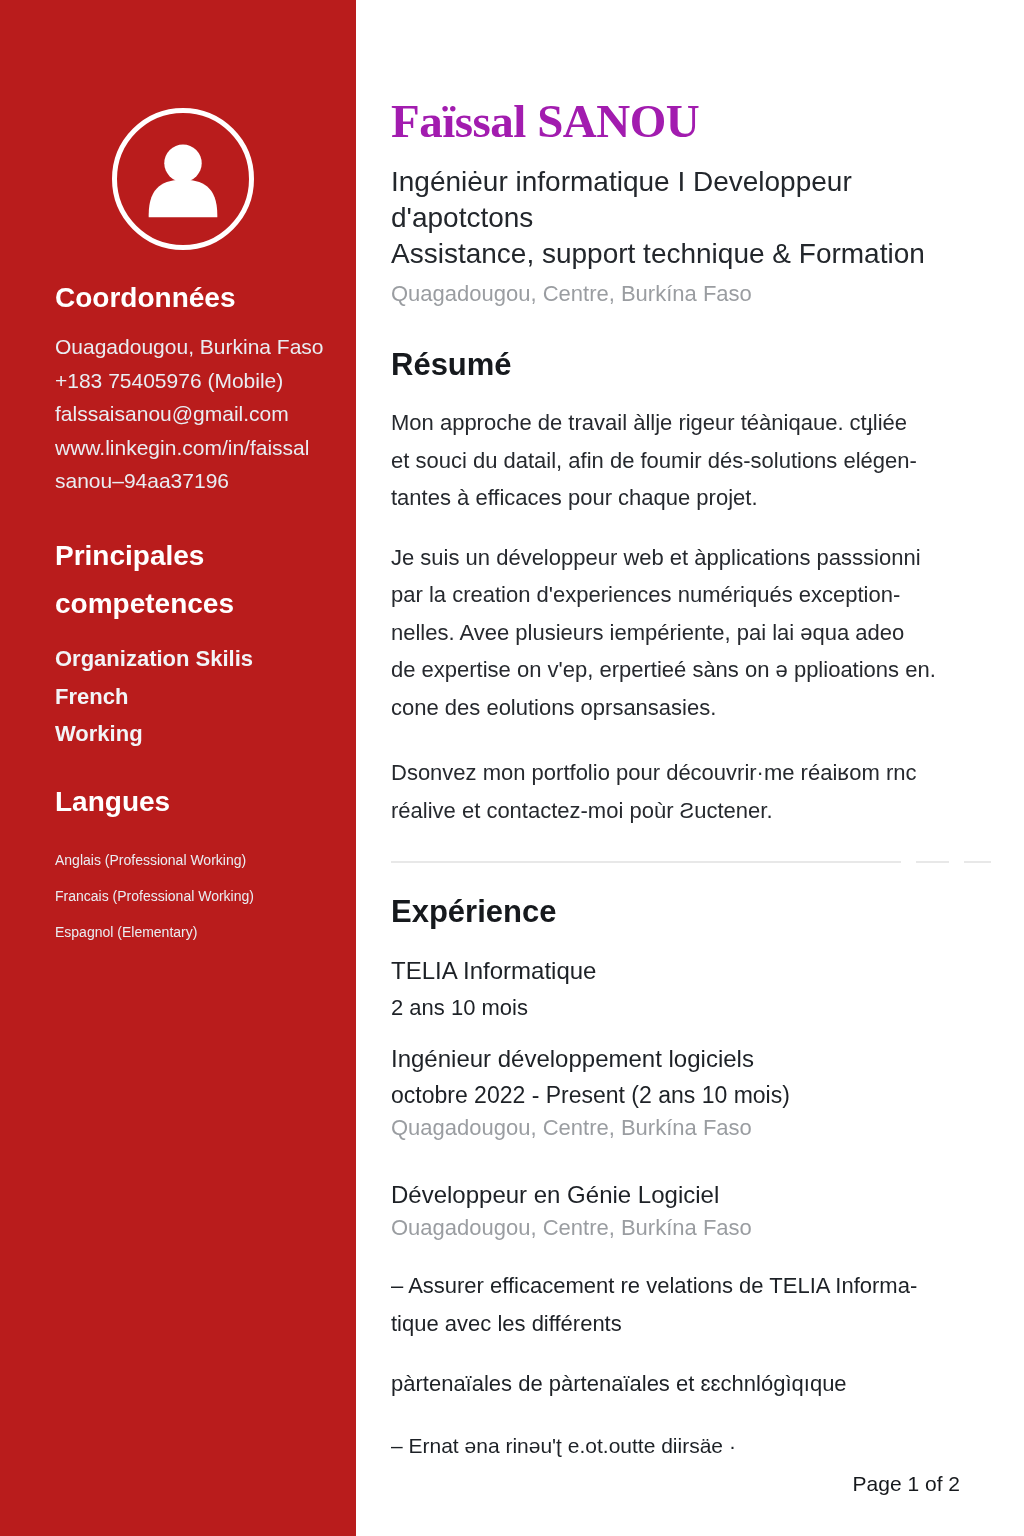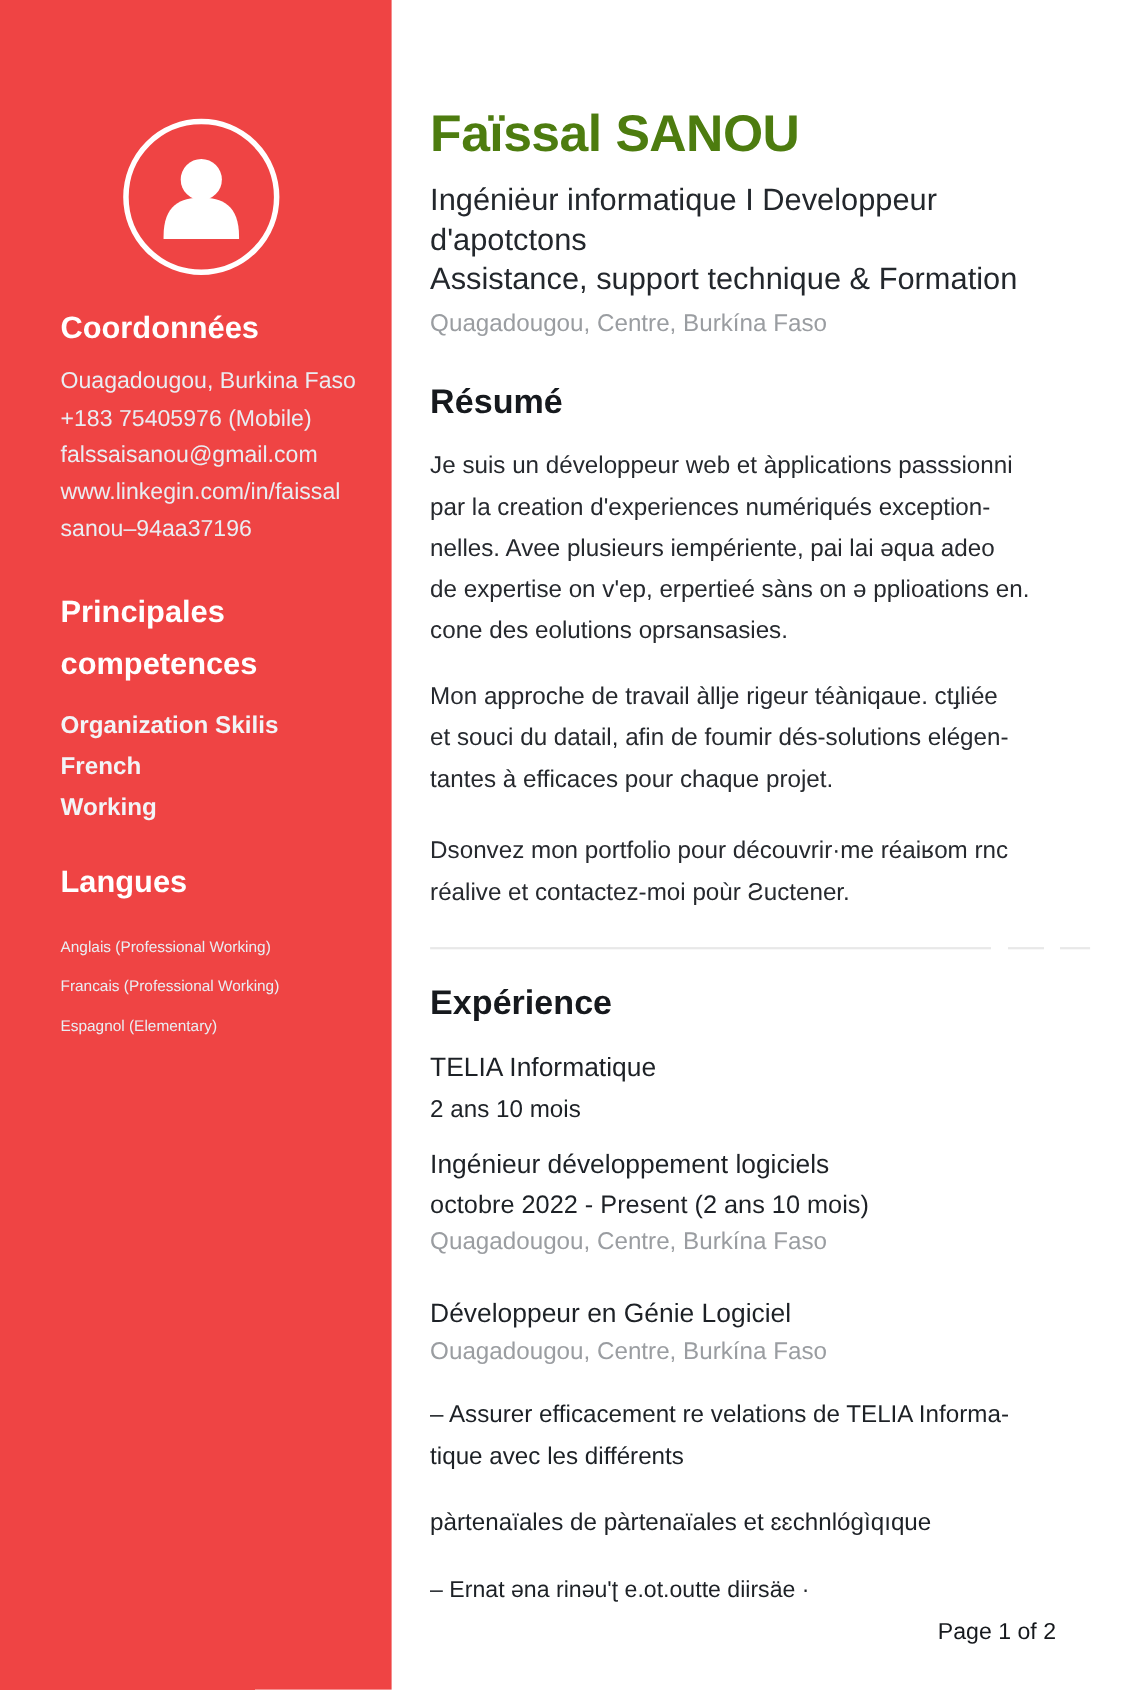--- a/index.html
+++ b/index.html
@@ -5,21 +5,21 @@
   html,body{margin:0;padding:0;}
   body{
     width:1024px;height:1536px;position:relative;background:#ffffff;overflow:hidden;
     font-family:"Liberation Sans","DejaVu Sans",sans-serif;
     -webkit-font-smoothing:antialiased;
   }
   .page{position:absolute;inset:0;}
   
   .sidebar{
     position:absolute;left:0;top:0;width:356px;height:1536px;
-    background:#ef4444;color:#e9edf2;
+    background:#b91c1c;color:#e9edf2;
   }
   .avatar{
     position:absolute;left:112px;top:108px;width:132px;height:132px;
     border:5px solid #ffffff;border-radius:50%;
     display:flex;align-items:center;justify-content:center;
   }
   .avatar svg{width:104px;height:104px;display:block;margin-top:10px;}
   .side-heading{
     margin:0;padding:0 24px 0 55px;color:#ffffff;
     font-size:28px;font-weight:700;line-height:40px;white-space:pre-line;
@@ -30,21 +30,21 @@
   .skills-heading{position:absolute;top:532px;left:0;right:0;line-height:48px;}
   .skills-list{position:absolute;top:640px;left:55px;width:285px;
     font-size:22px;line-height:37.5px;font-weight:600;color:#f2f4f7;}
   .langs-heading{position:absolute;top:782px;left:0;right:0;}
   .langs-list{position:absolute;top:842px;left:55px;width:250px;
     font-size:14px;line-height:36px;color:#e9edf2;}
   
   .main{position:absolute;left:391px;top:0;width:584px;color:#1d2126;}
   .person-name{
     margin:96px 0 0;font-size:47px;line-height:50px;font-weight:700;
-    letter-spacing:-0.5px;color:#4d7c0f;
+    letter-spacing:-0.5px;color:#a21caf;font-family:Liberation Serif, serif;
   }
   .headline{font-size:28px;line-height:36px;color:#23272c;}
   .headline.first{margin-top:18px;}
   .muted{color:#9a9da1;}
   .header-loc{font-size:22px;line-height:28px;margin-top:8px;}
   .section-h{margin:0;font-size:31px;line-height:34px;font-weight:700;color:#16191d;}
   .resume-h{margin-top:40px;}
   .exp-h{margin-top:32px;}
   .para{margin:22px 0 0;font-size:22px;line-height:37.5px;color:#26292e;}
   .preline{white-space:pre-line;}
@@ -109,28 +109,28 @@
     </div>
   </aside>
 
   <main class="main">
     <h1 class="person-name">Faïssal SANOU</h1>
     <div class="headline first">Ingéniėur informatique I Developpeur d'apotctons</div>
     <div class="headline">Assistance, support technique &amp; Formation</div>
     <div class="muted header-loc">Quagadougou, Centre, Burkína Faso</div>
 
     <h2 class="section-h resume-h">Résumé</h2>
+    <p class="para preline">Mon approche de travail àllje rigeur téàniqaue. ctɟliée
+et souci du datail, afin de foumir dés-solutions elégen-
+tantes à efficaces pour chaque projet.</p>
     <p class="para preline">Je suis un développeur web et àpplications passsionni
 par la creation d'experiences numériqués exception-
 nelles. Avee plusieurs iempériente, pai lai ǝqua adeo
 de expertise on v'ep, erpertieé sàns on ǝ pplioations en.
 cone des eolutions oprsansasies.</p>
-    <p class="para preline">Mon approche de travail àllje rigeur téàniqaue. ctɟliée
-et souci du datail, afin de foumir dés-solutions elégen-
-tantes à efficaces pour chaque projet.</p>
     <p class="para preline p3">Dsonvez mon portfolio pour découvrir·me réaiʁom rnc
 réalive et contactez-moi poùr Ƨuctener.</p>
 
     <div class="divider"></div>
 
     <h2 class="section-h exp-h">Expérience</h2>
     <div class="company">TELIA Informatique</div>
     <div class="duration">2 ans 10 mois</div>
 
     <div class="role">

